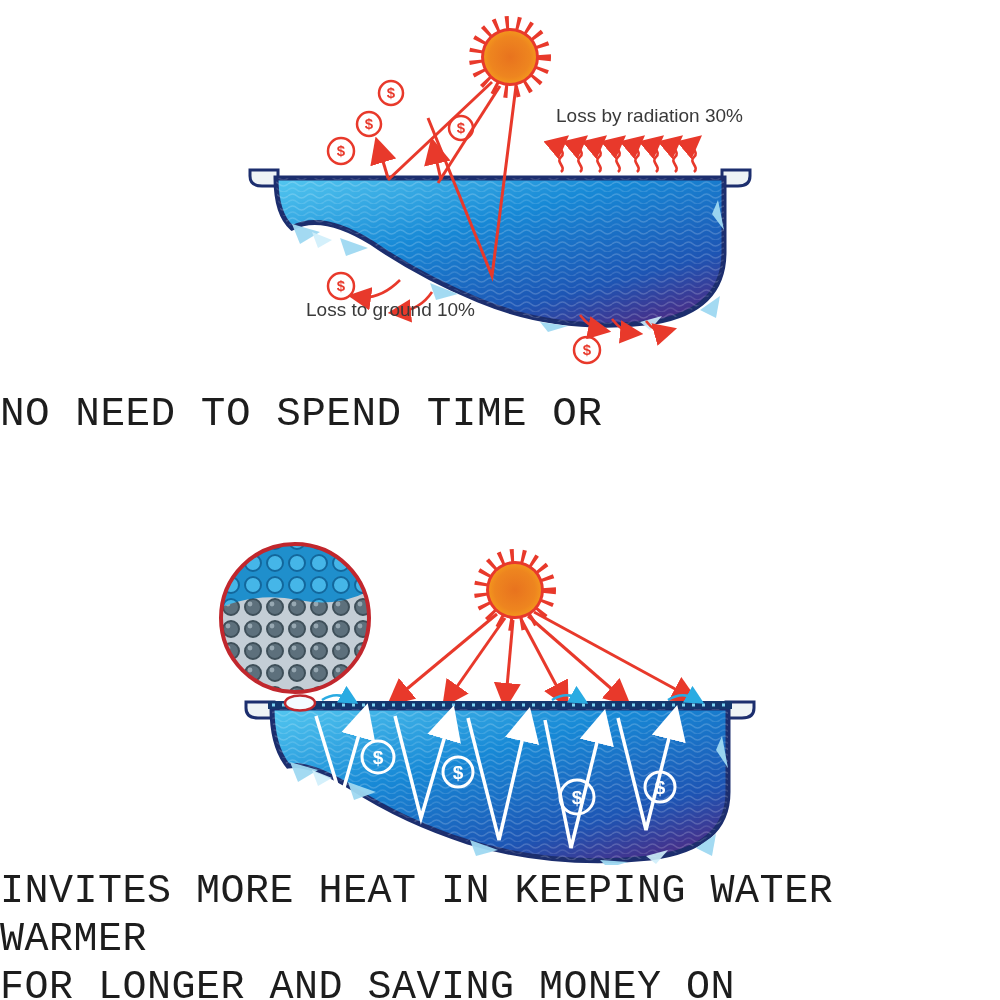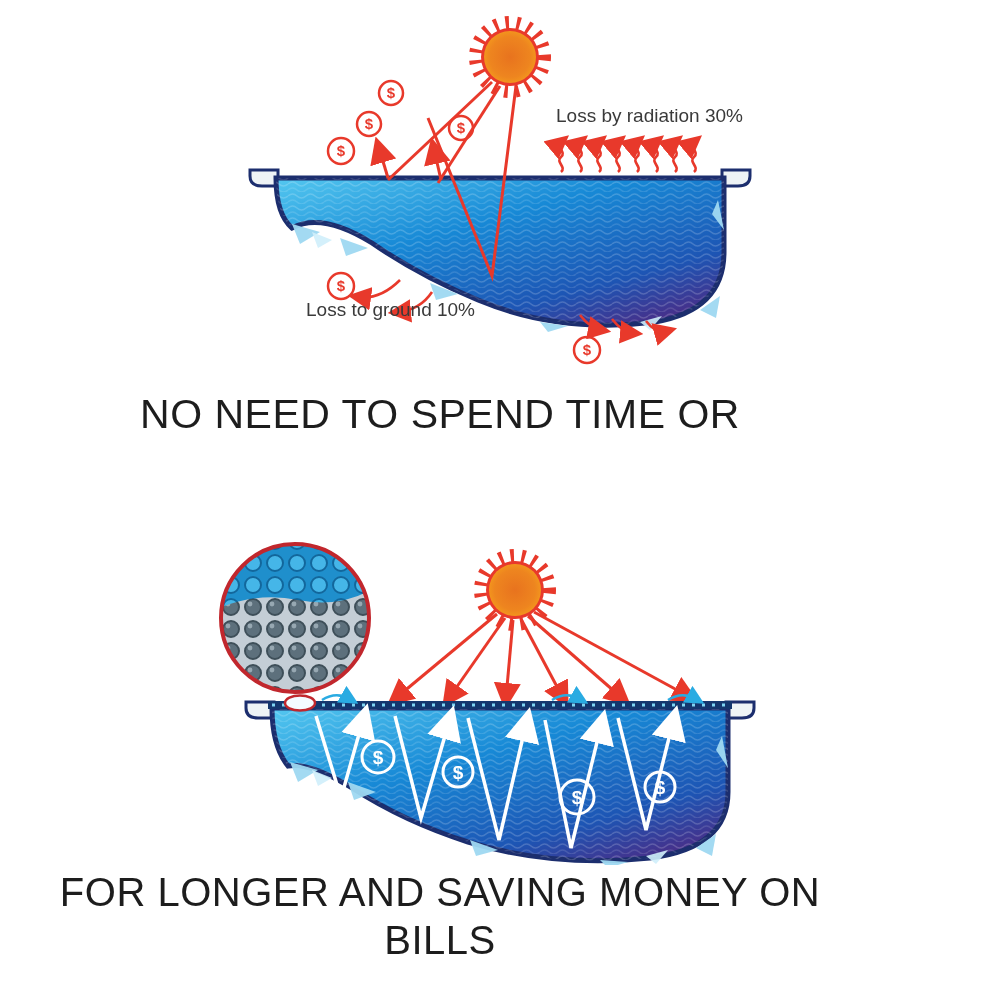--- a/index.html
+++ b/index.html
@@ -1,22 +1,22 @@
 <!DOCTYPE html>
 <html><head>
 <meta charset="utf-8">
 <style>
   html,body{margin:0;padding:0;background:#ffffff;}
   .stage{position:relative;width:1000px;height:1000px;background:#ffffff;overflow:hidden;
          font-family:"Liberation Sans",sans-serif;}
   .diagram{position:absolute;left:0;}
   #top-diagram{top:0;}
   #bottom-diagram{top:530px;}
-  .caption{position:absolute;left:0;width:880px;text-align:center;color:#1d1d1d;
-           font-weight:500;letter-spacing:0.5px;}
+  .caption{position:absolute;left:0;width:880px;text-align:left;color:#1d1d1d;
+           font-weight:500;letter-spacing:0.5px;font-family:Liberation Mono, monospace;}
   #caption-top{top:390px;font-size:41px;line-height:49px;}
   #caption-bottom{top:868px;font-size:40px;line-height:48px;}
   svg text{font-family:"Liberation Sans",sans-serif;}
 </style>
 </head>
 <body>
 
 <div class="stage">
 
   <svg id="top-diagram" class="diagram" width="1000" height="380" viewBox="0 0 1000 380">
@@ -243,16 +243,17 @@
       <g clip-path="url(#lensClip)">
         <rect x="219" y="12" width="152" height="152" fill="url(#bubGray)"></rect>
         <path d="M219,78 Q258,62 298,70 Q338,78 371,60 L371,12 L219,12 Z" fill="url(#bubBlue)"></path>
       </g>
       <circle cx="295" cy="88" r="74" fill="none" stroke="#c1272d" stroke-width="4"></circle>
       <ellipse cx="300" cy="173" rx="15" ry="7.5" fill="#f4fbff" stroke="#c1272d" stroke-width="2.5"></ellipse>
     </g>
   </svg>
 
   <div id="caption-bottom" class="caption">
+    <div>INVITES MORE HEAT IN KEEPING WATER WARMER</div>
     <div>FOR LONGER AND SAVING MONEY ON BILLS</div>
   </div>
 
 </div>
 
 </body></html>

